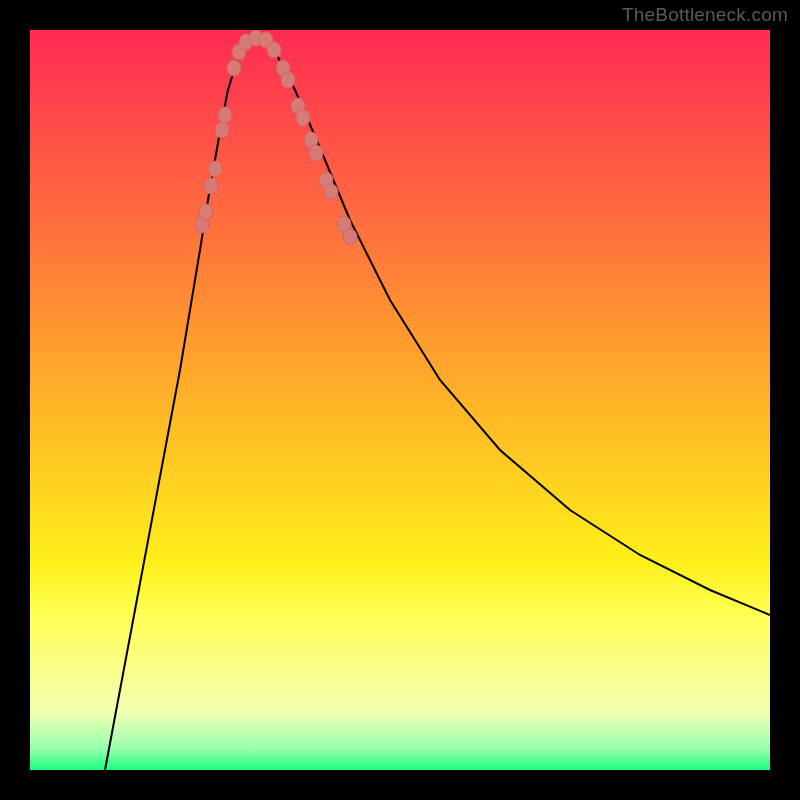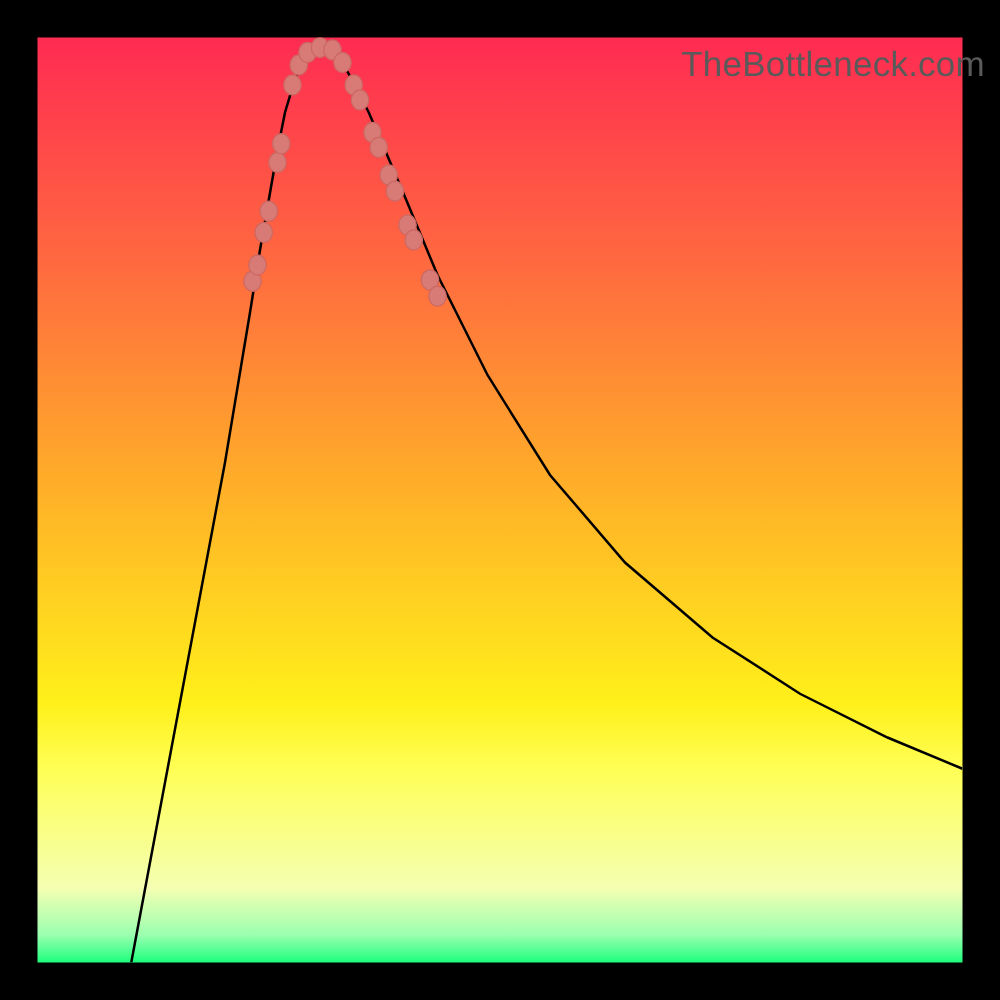--- a/index.html
+++ b/index.html
@@ -31,25 +31,24 @@
       var(--c4) 79%,
       var(--c5) 92%,
       var(--c6) 97%,
       var(--c7) 100%
     );
   }
   .watermark {
     position: absolute;
     top: 4px;
     right: 12px;
-    font-size: 28px;
+    font-size: 19px;
     font-weight: 400;
     color: #5a5a5a;
     letter-spacing: 0.2px;
-    margin-top: 32px;
   }
   svg.curve {
     position: absolute;
     inset: 0;
     width: 740px;
     height: 740px;
   }
   .curve-path {
     fill: none;
     stroke: #000;

